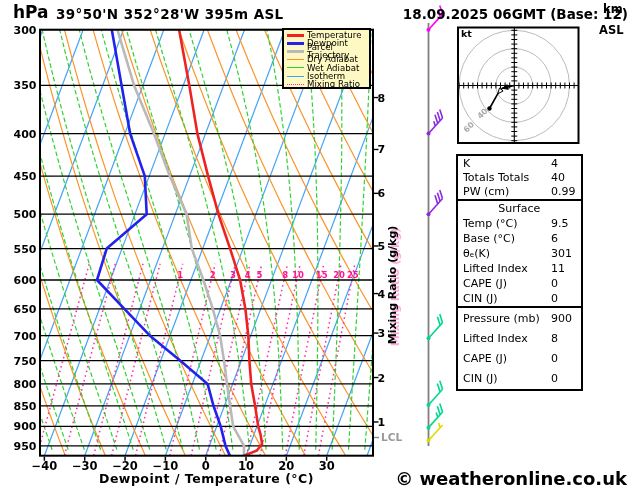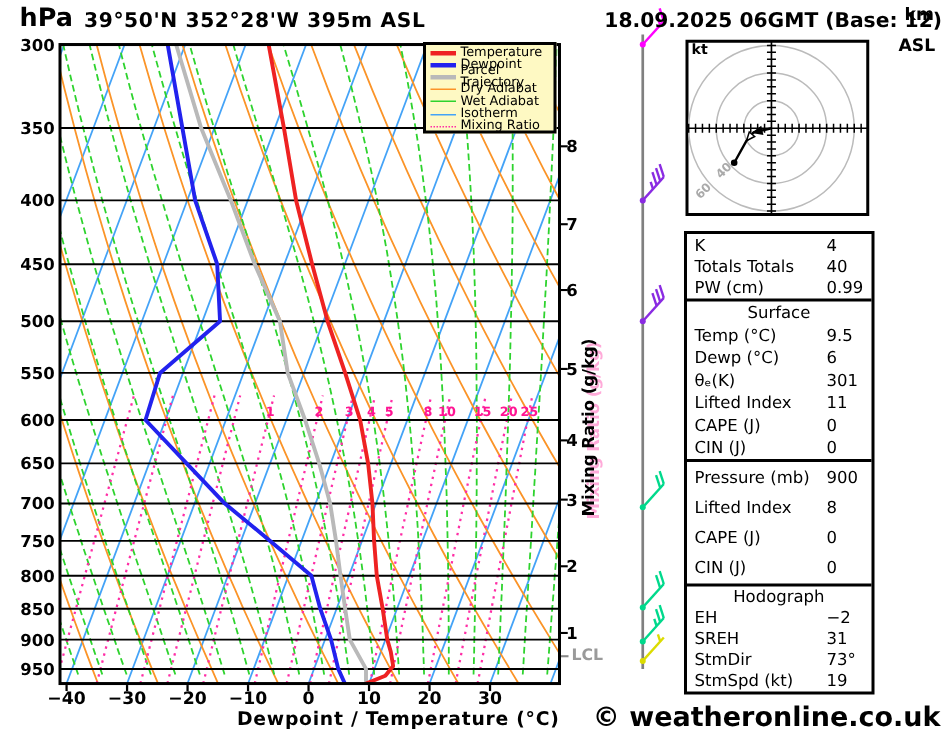--- a/index.html
+++ b/index.html
@@ -5,21 +5,21 @@
   html,body{margin:0;padding:0;background:#fff;}
   .stage{position:relative;width:629px;height:486px;background:#fff;overflow:hidden;
          font-family:"DejaVu Sans",sans-serif;color:#000;}
   svg{position:absolute;left:0;top:0;}
   .t{position:absolute;white-space:nowrap;}
   .title{left:56px;top:6px;font-size:13.5px;font-weight:bold;letter-spacing:.4px;}
   .datetime{right:1px;top:6px;font-size:13.5px;font-weight:bold;}
   .hpa{left:13px;top:2px;font-size:17px;font-weight:bold;}
   .km{left:603px;top:2px;font-size:11.5px;font-weight:bold;}
   .asl{left:599px;top:8px;font-size:11.5px;font-weight:bold;margin-top:15px;}
-  .xtitle{left:40px;top:471px;width:333px;text-align:right;font-size:12.5px;font-weight:bold;letter-spacing:.5px;}
+  .xtitle{left:40px;top:471px;width:333px;text-align:center;font-size:12.5px;font-weight:bold;letter-spacing:.5px;}
   .mixtitle{left:313px;top:278px;width:160px;height:14px;text-align:center;
             transform:rotate(-90deg);font-size:11px;font-weight:bold;
             text-shadow:-2px 3px 0 #ffaad9;}
   .lcl{left:381px;top:431px;font-size:10.5px;font-weight:bold;color:#9a9a9a;}
   .kt{left:461px;top:28px;font-size:9.5px;font-weight:bold;}
   .copyright{right:2px;top:468px;font-size:18px;font-weight:bold;}
   .legend{position:absolute;left:282px;top:28px;width:89px;height:61px;border:2px solid #000;
           background:#fef9c3;padding:1px 0 0 3px;box-sizing:border-box;}
   .lrow{display:flex;align-items:center;height:8.2px;}
   .lswatch{width:17px;margin-right:3px;border-top-style:solid;flex:none;}
@@ -370,40 +370,31 @@
         <div class="tcol">
           <div class="trow"><span>K</span><span class="tval">4</span></div>
           <div class="trow"><span>Totals Totals</span><span class="tval">40</span></div>
           <div class="trow"><span>PW (cm)</span><span class="tval">0.99</span></div>
         </div>
       </div>
       <div class="tsection" style="height: 105.2px;">
         <div class="tcol">
           <div class="ttitle">Surface</div>
           <div class="trow"><span>Temp (°C)</span><span class="tval">9.5</span></div>
-          <div class="trow"><span>Dewp (°C)</span><span class="tval">6</span></div>
+          <div class="trow"><span>Base (°C)</span><span class="tval">6</span></div>
           <div class="trow"><span>θₑ(K)</span><span class="tval">301</span></div>
           <div class="trow"><span>Lifted Index</span><span class="tval">11</span></div>
           <div class="trow"><span>CAPE (J)</span><span class="tval">0</span></div>
           <div class="trow"><span>CIN (J)</span><span class="tval">0</span></div>
         </div>
       </div>
       <div class="tsection" style="height: 80.6px;">
         <div class="tcol">
           <div class="trow"><span>Pressure (mb)</span><span class="tval">900</span></div>
           <div class="trow"><span>Lifted Index</span><span class="tval">8</span></div>
           <div class="trow"><span>CAPE (J)</span><span class="tval">0</span></div>
           <div class="trow"><span>CIN (J)</span><span class="tval">0</span></div>
         </div>
       </div>
-      <div class="tsection" style="height: 70px;">
-        <div class="tcol">
-          <div class="ttitle">Hodograph</div>
-          <div class="trow"><span>EH</span><span class="tval">−2</span></div>
-          <div class="trow"><span>SREH</span><span class="tval">31</span></div>
-          <div class="trow"><span>StmDir</span><span class="tval">73°</span></div>
-          <div class="trow"><span>StmSpd (kt)</span><span class="tval">19</span></div>
-        </div>
-      </div>
     </div>
 
   <div class="t copyright">© weatheronline.co.uk</div>
 </div>
 
 </body></html>

